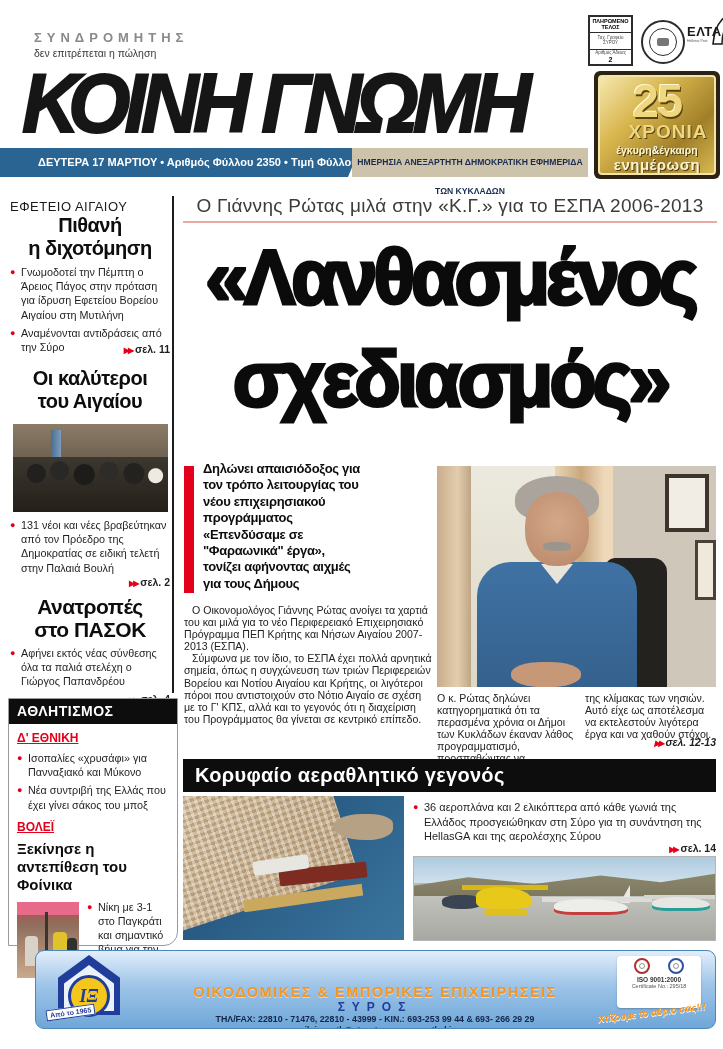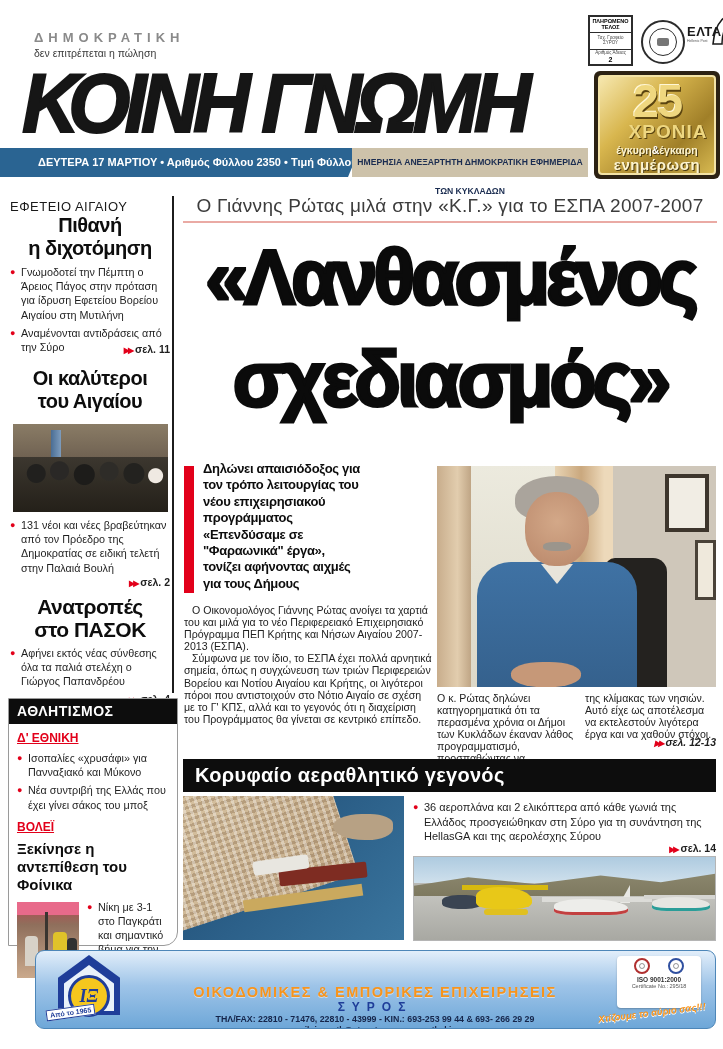--- a/index.html
+++ b/index.html
@@ -198,21 +198,21 @@
   .ad-cert .certno { font-size:5.5px; color:#555; }
   .ad-slogan { position:absolute; right:8px; top:56px; width:110px; text-align:center; color:#f7941d;
     font-style:italic; font-weight:900; font-size:9.5px; transform:rotate(-7deg); text-shadow:0 1px 0 #fff; }
 </style>
 </head>
 <body>
 
 <div class="page">
 
   <div class="subscriber">
-    <div class="big">ΔΗΜΟΚΡΑΤΙΚΗ</div>
+    <div class="big">ΣΥΝΔΡΟΜΗΤΗΣ</div>
     <div class="small">δεν επιτρέπεται η πώληση</div>
   </div>
 
   <div class="stamp-box">
     <div class="l1">ΠΛΗΡΩΜΕΝΟ ΤΕΛΟΣ</div>
     <div class="l2">Ταχ. Γραφείο ΣΥΡΟΥ</div>
     <div class="l3">Αριθμός Άδειας</div>
     <div class="l4">2</div>
   </div>
 
@@ -325,21 +325,21 @@
             <span>Νίκη με 3-1 στο Παγκράτι και σημαντικό βήμα για την 2η θέση</span>
           </div>
         </div>
         <div class="pageref sports-ref">
           <span class="arr">▶▶</span><span>σελ. 15,16,17</span>
         </div>
       </div>
     </div>
   </div>
 
-  <div class="kicker">Ο Γιάννης Ρώτας μιλά στην «Κ.Γ.» για το ΕΣΠΑ 2007-2007</div>
+  <div class="kicker">Ο Γιάννης Ρώτας μιλά στην «Κ.Γ.» για το ΕΣΠΑ 2006-2013</div>
   <div class="kicker-line"></div>
   <div class="headline hl2">σχεδιασμός»</div>
   <div class="headline hl1">«Λανθασμένος</div>
 
   <div class="red-bar"></div>
   <div class="intro">
     <p>Δηλώνει απαισιόδοξος για τον τρόπο λειτουργίας του νέου επιχειρησιακού προγράμματος</p>
     <p>«Επενδύσαμε σε "Φαραωνικά" έργα», τονίζει αφήνοντας αιχμές για τους Δήμους</p>
   </div>
 

